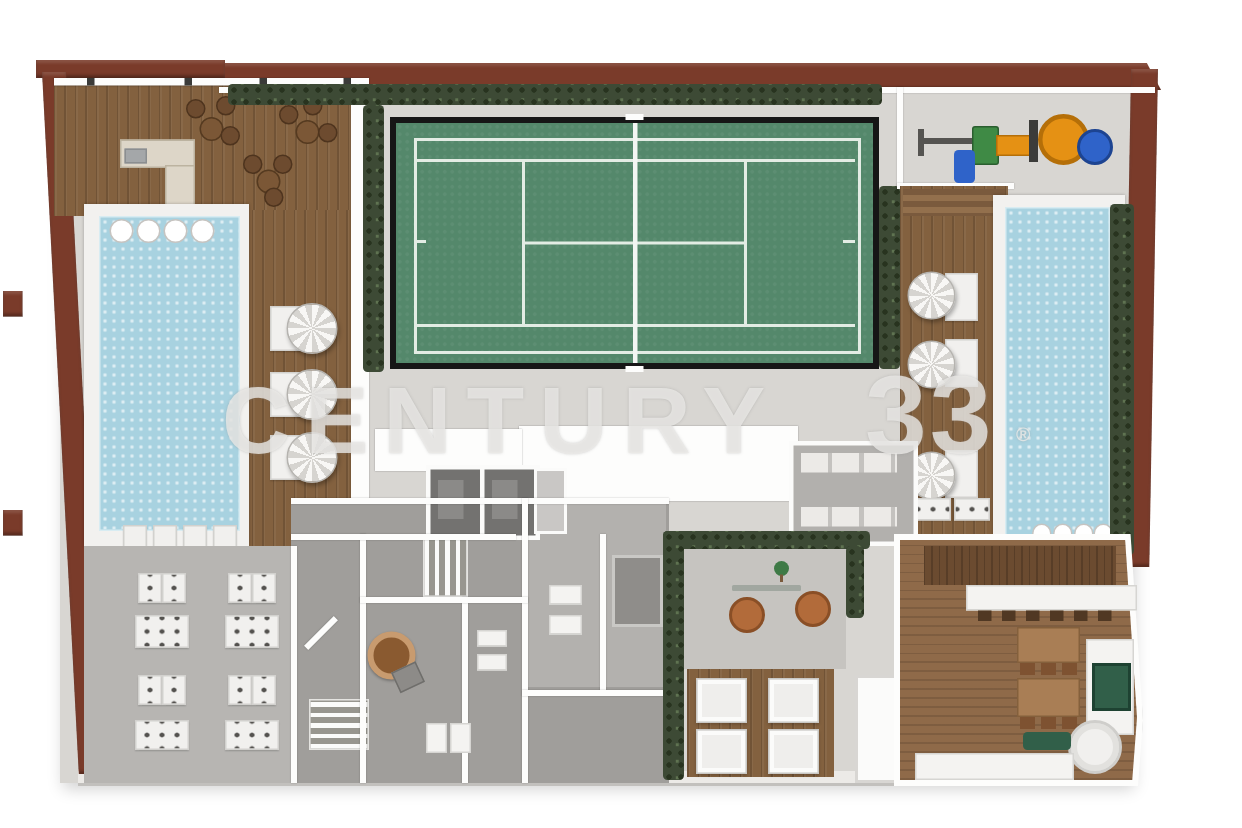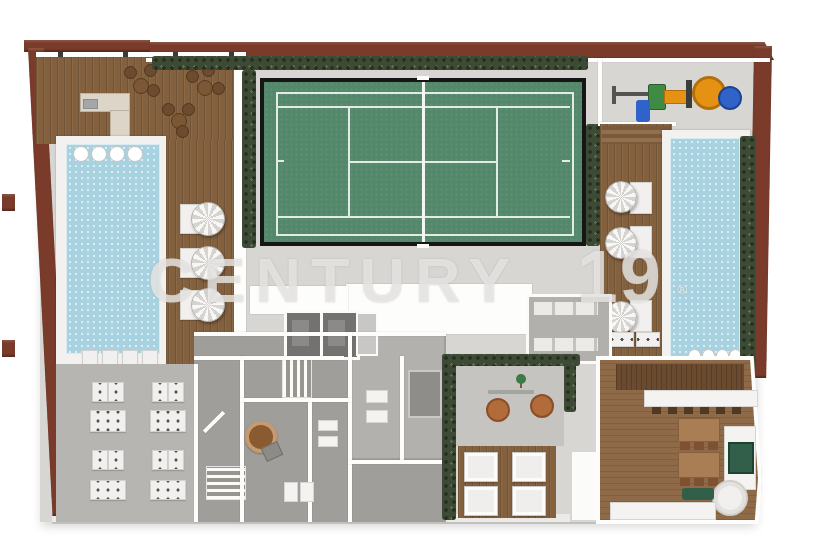--- a/index.html
+++ b/index.html
@@ -251,17 +251,17 @@
   <div class="a" style="left:708px;top:478px;width:10px;height:8px;background:#7e5231"></div>
   <div class="a whitebox" style="left:724px;top:426px;width:30px;height:62px"></div>
   <div class="a" style="left:728px;top:442px;width:22px;height:28px;background:var(--grill_green,#315f49);border:2px solid #1e4232"></div>
   <div class="a c" style="left:712px;top:480px;width:32px;height:32px;background:#f1f0ee;border:2px solid #cfcecb;box-shadow:inset 0 0 0 4px #e2e1de"></div>
   <div class="a" style="left:682px;top:488px;width:32px;height:12px;background:var(--grill_green,#315f49);border-radius:3px"></div>
   <div class="a whitebox" style="left:610px;top:502px;width:104px;height:16px"></div>
 
   <div class="a" id="watermark">
     <span class="brand">CENTURY</span>
     <span class="brand">&nbsp;</span>
-    <span class="num">19</span>
+    <span class="num">33</span>
     <span class="reg">®</span>
   </div>
 
 </div>
 
 </body></html>

